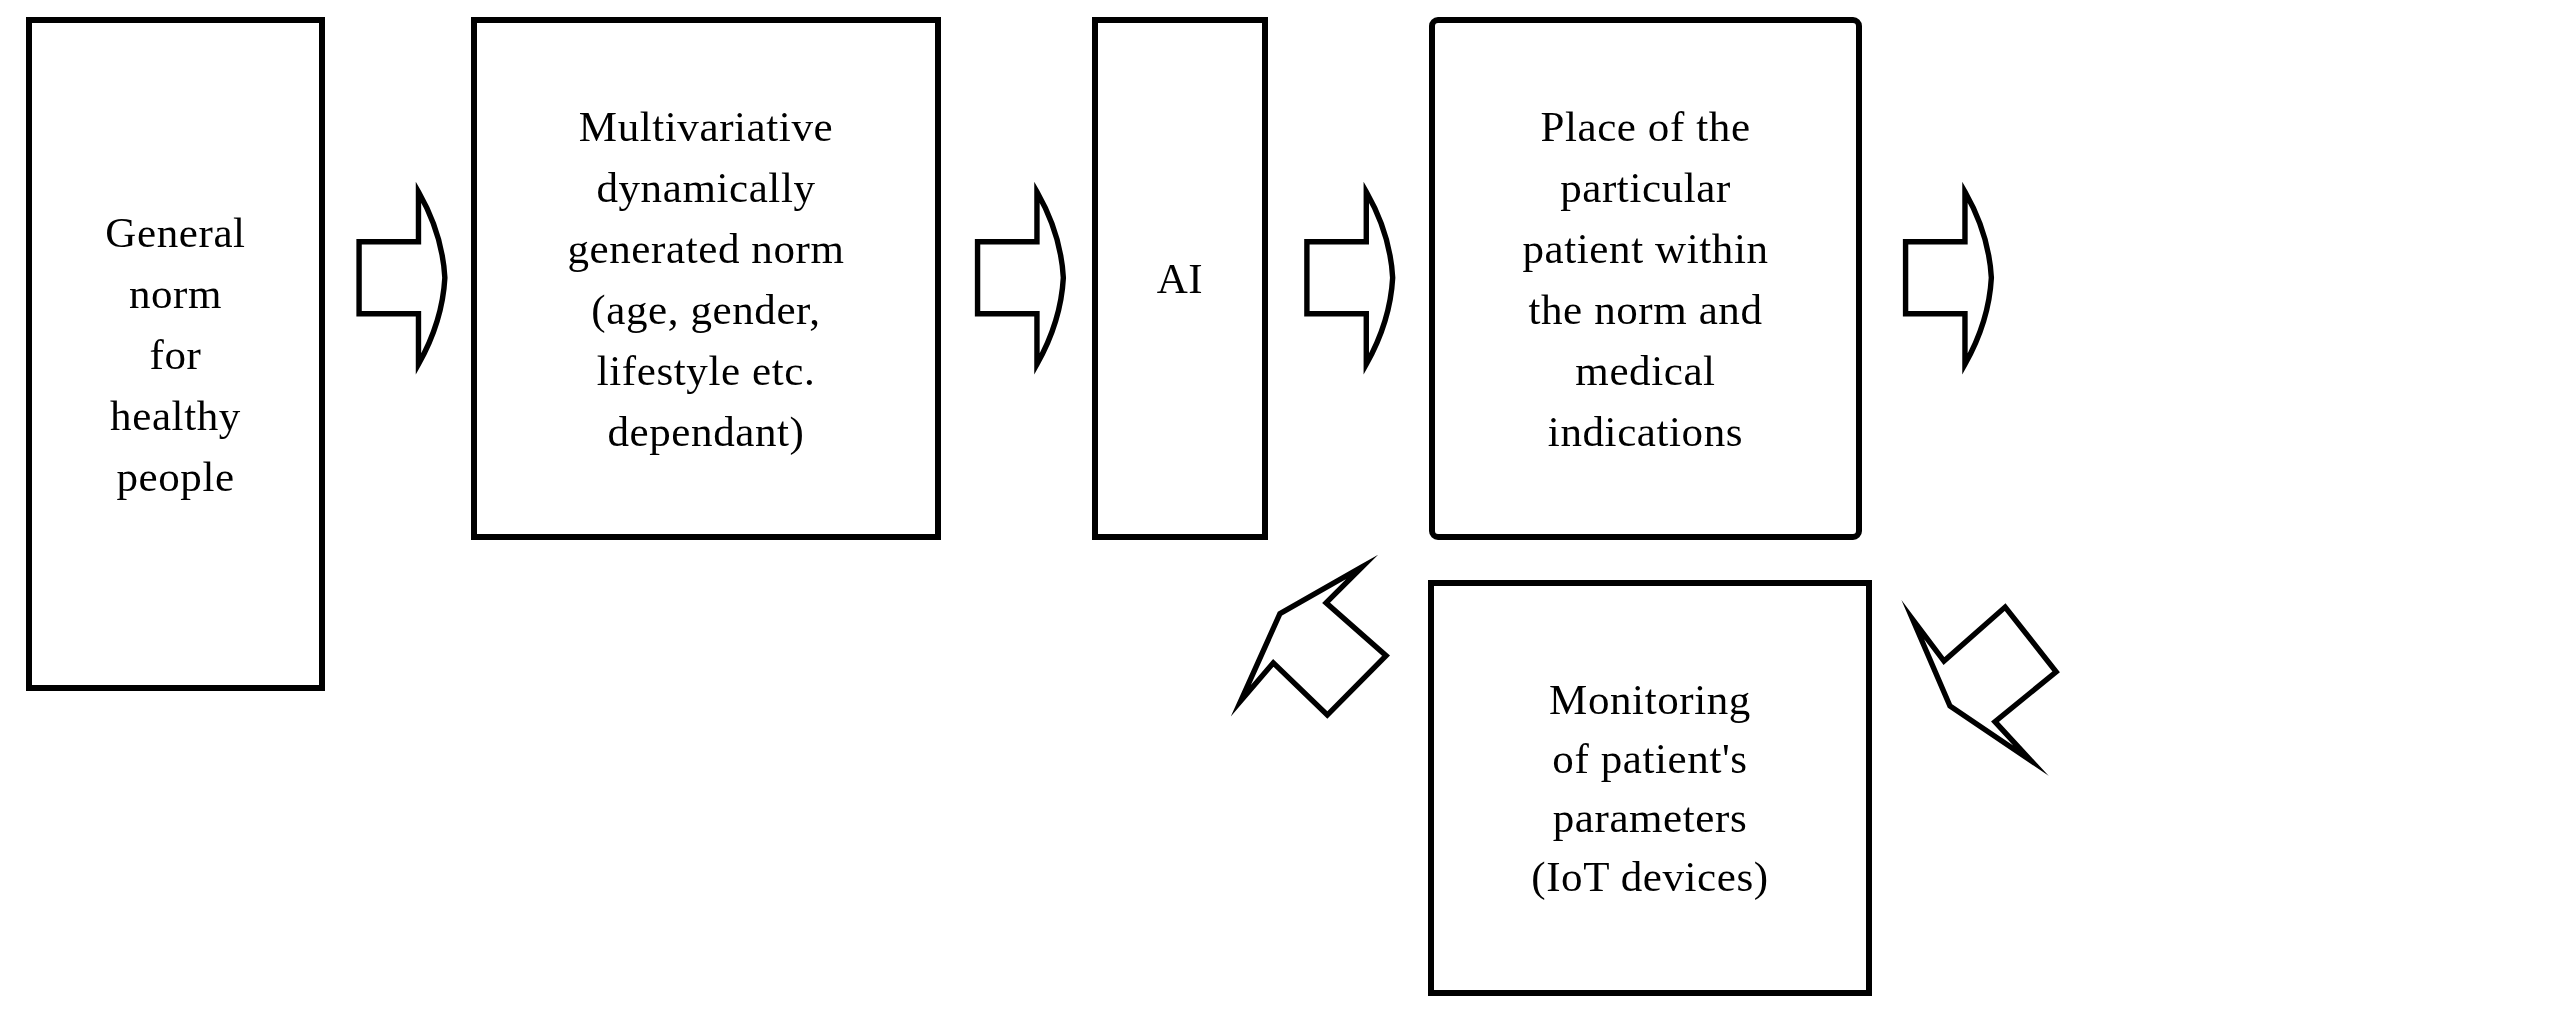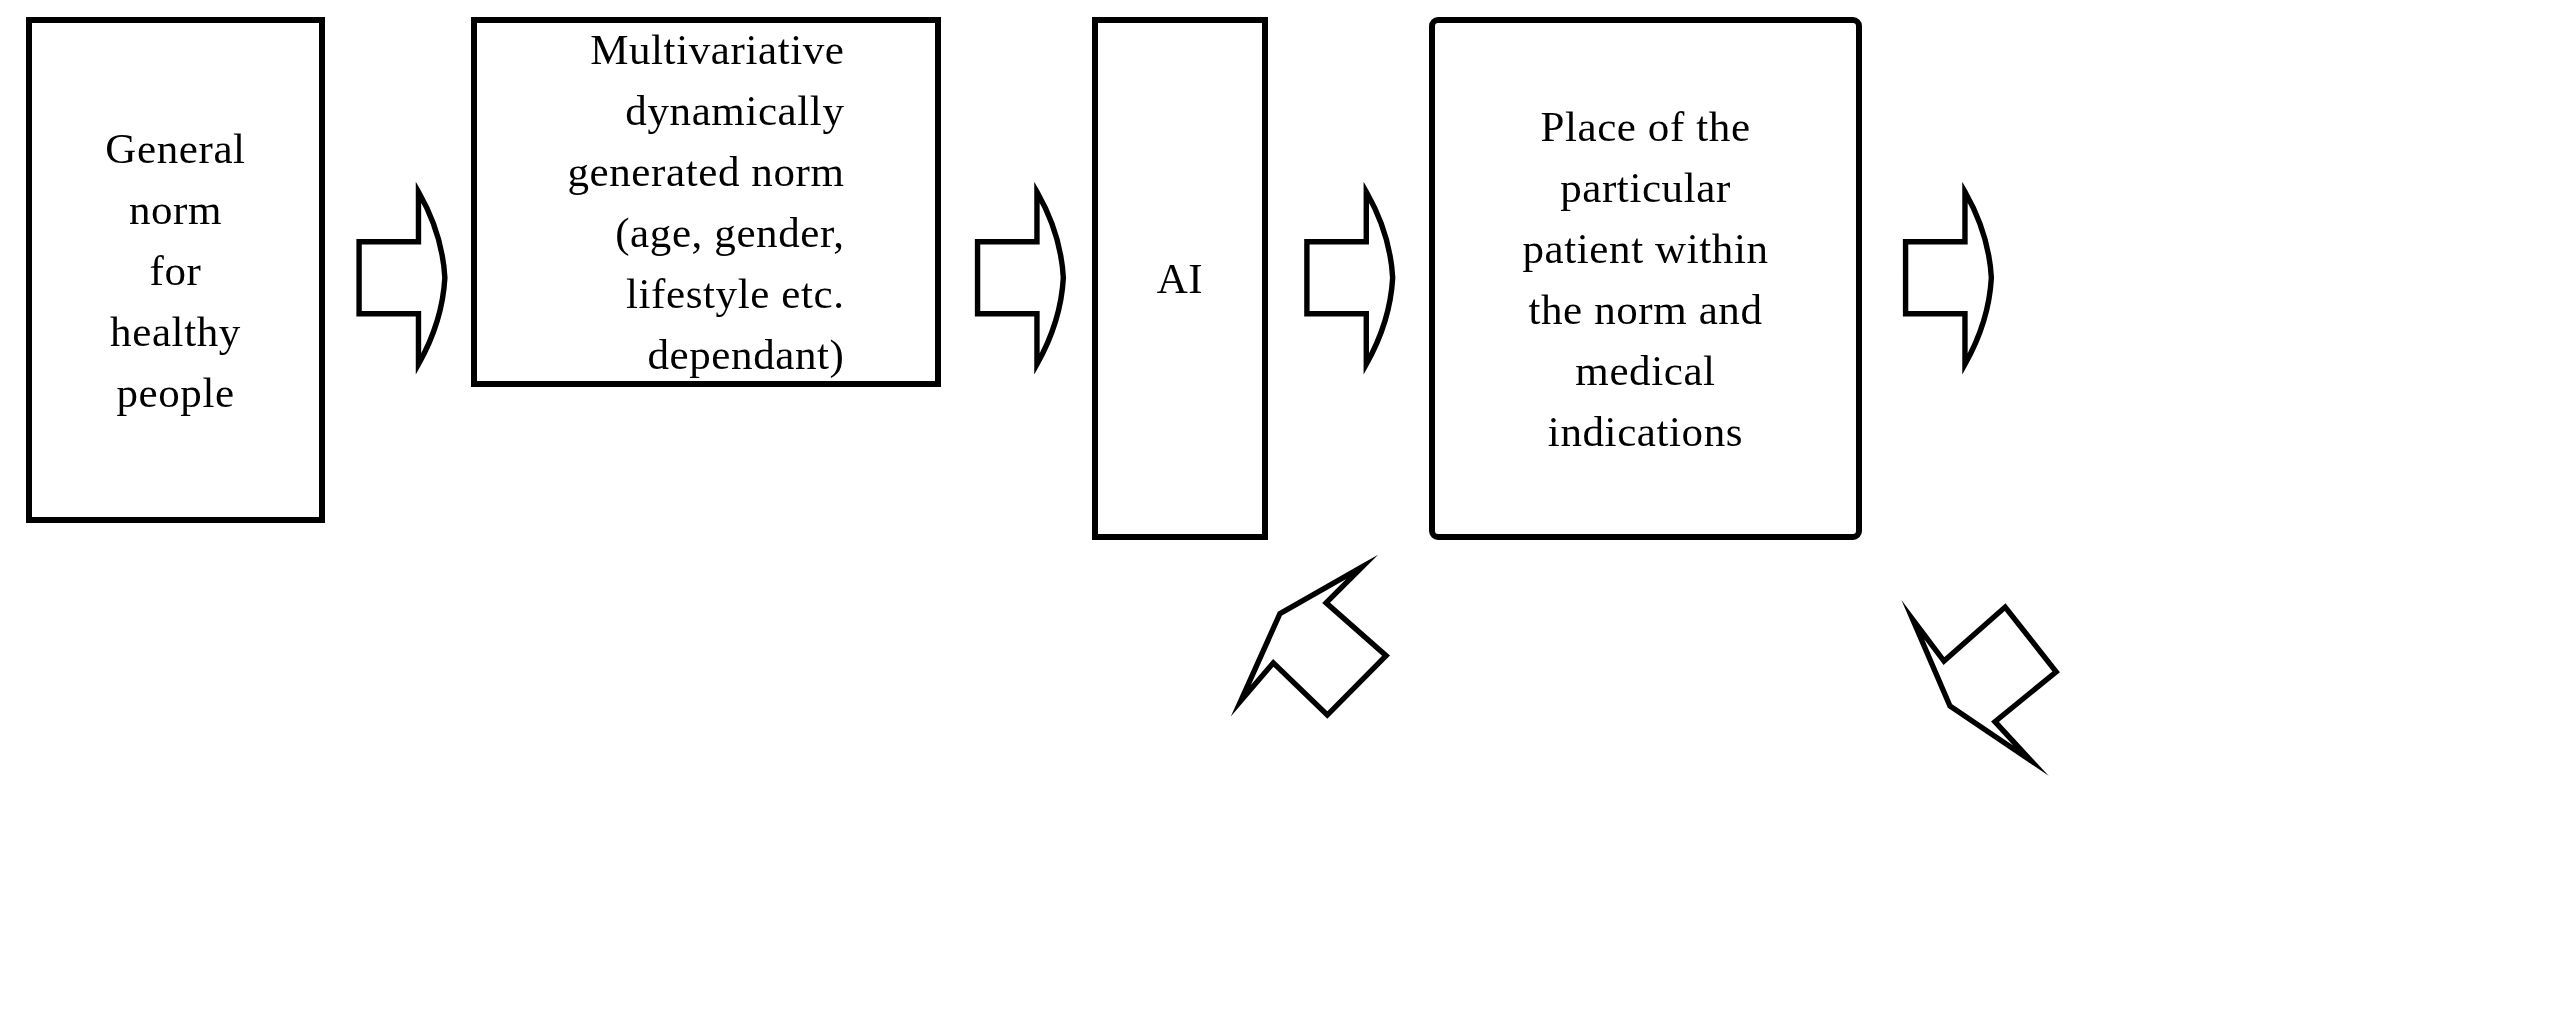--- a/index.html
+++ b/index.html
@@ -39,22 +39,22 @@
     align-items: center;
     justify-content: center;
     text-align: center;
   }
   .node-text {
     font-size: 43px;
     line-height: 61px;
     letter-spacing: 0.6px;
     white-space: pre-line;
   }
-  #node-general    { left: 26px;   top: 17px;  width: 299px; height: 506px; }
-  #node-multivar   { left: 471px;  top: 17px;  width: 470px; height: 370px; text-align: right; }
+  #node-general    { left: 26px;   top: 17px;  width: 299px; height: 674px; }
+  #node-multivar   { left: 471px;  top: 17px;  width: 470px; height: 523px; }
   #node-ai         { left: 1092px; top: 17px;  width: 176px; height: 523px; align-items: center; }
   #node-place      { left: 1429px; top: 17px;  width: 433px; height: 523px; border-radius: 9px; }
   #node-prediction { left: 2025px; top: 17px;  width: 532px; height: 523px; }
   #node-monitoring { left: 1428px; top: 580px; width: 444px; height: 416px; }
   #node-monitoring .node-text { line-height: 59px; }
 </style>
 </head>
 <body>
 
 <div class="canvas">
@@ -92,15 +92,21 @@
   <div class="node" id="node-place">
     <div class="node-text">Place of the
 particular
 patient within
 the norm and
 medical
 indications</div>
   </div>
 
 
+  <div class="node" id="node-monitoring">
+    <div class="node-text">Monitoring
+of patient's
+parameters
+(IoT devices)</div>
+  </div>
 
 </div>
 
 
 </body></html>

